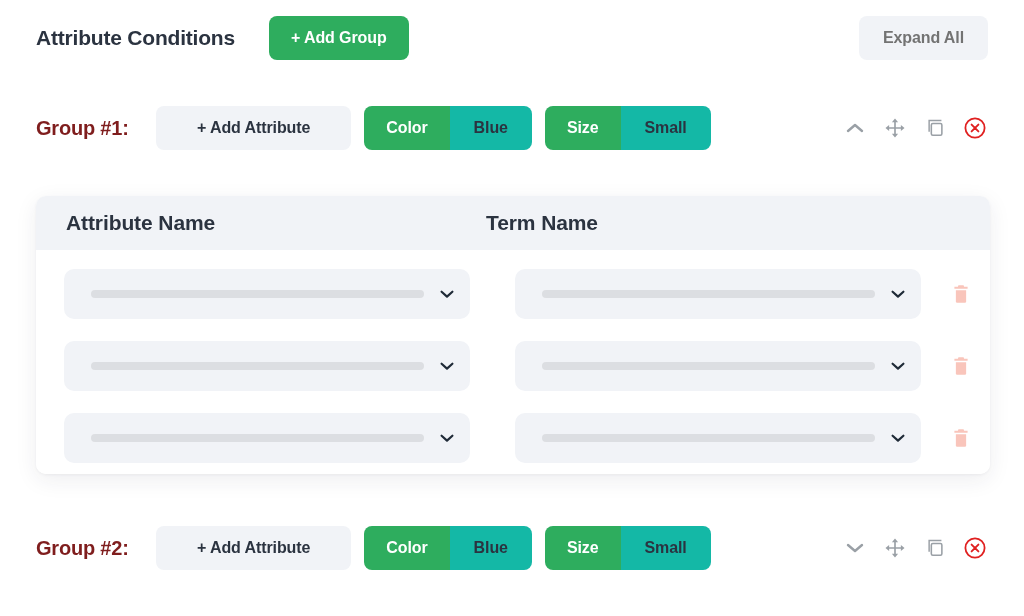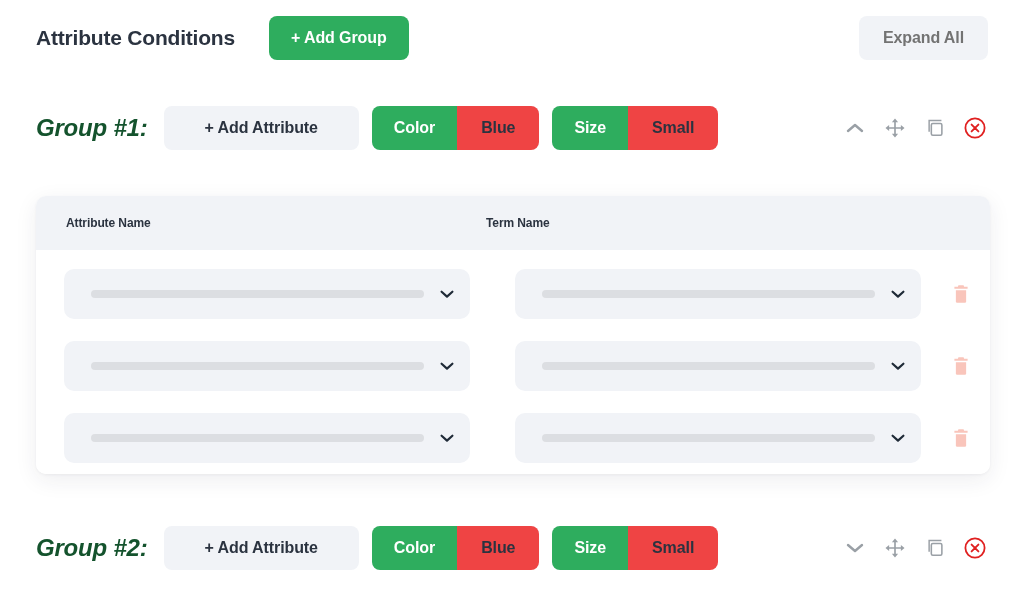--- a/index.html
+++ b/index.html
@@ -81,27 +81,26 @@
     position: absolute;
     left: 0;
     width: 1024px;
     height: 52px;
     display: flex;
     align-items: center;
     padding: 0 36px;
     box-sizing: border-box;
   }
   .group-label {
-    font-size: 24px;
-    font-weight: 700;
-    color: #14532d;
+    font-size: 20px;
+    font-weight: 700;
+    color: #7f1d1d;
     white-space: nowrap;
     letter-spacing: -0.2px;
     min-width: 104px;
-    font-style: italic;
   }
   .btn-add-attribute {
     margin-left: 16px;
     background: #f1f3f7;
     color: #2b3340;
     border: none;
     border-radius: 8px;
     font-family: "Liberation Sans", sans-serif;
     font-size: 16px;
     font-weight: 700;
@@ -130,21 +129,21 @@
     font-size: 16px;
     font-weight: 700;
     display: flex;
     align-items: center;
     justify-content: center;
     padding: 0 22px;
     letter-spacing: -0.1px;
     white-space: nowrap;
   }
   .pill-val {
-    background: #ef4444;
+    background: #14b8a6;
     color: #2b3340;
     font-size: 16px;
     font-weight: 700;
     display: flex;
     align-items: center;
     justify-content: center;
     padding: 0 24px;
     letter-spacing: -0.1px;
     white-space: nowrap;
   }
@@ -180,21 +179,21 @@
     box-shadow: 0 6px 22px rgba(34, 43, 61, 0.08), 0 1px 3px rgba(34,43,61,0.05);
     overflow: hidden;
   }
   .attr-thead {
     height: 54px;
     background: #f1f3f7;
     display: flex;
     align-items: center;
   }
   .th {
-    font-size: 12px;
+    font-size: 21px;
     font-weight: 700;
     color: #2b3340;
     letter-spacing: -0.1px;
   }
   .th-attr { width: 450px; padding-left: 30px; box-sizing: border-box; }
   .th-term { width: 440px; padding-left: 0px; box-sizing: border-box; }
 
   .attr-tbody {
     background: #ffffff;
     padding-top: 8px;

